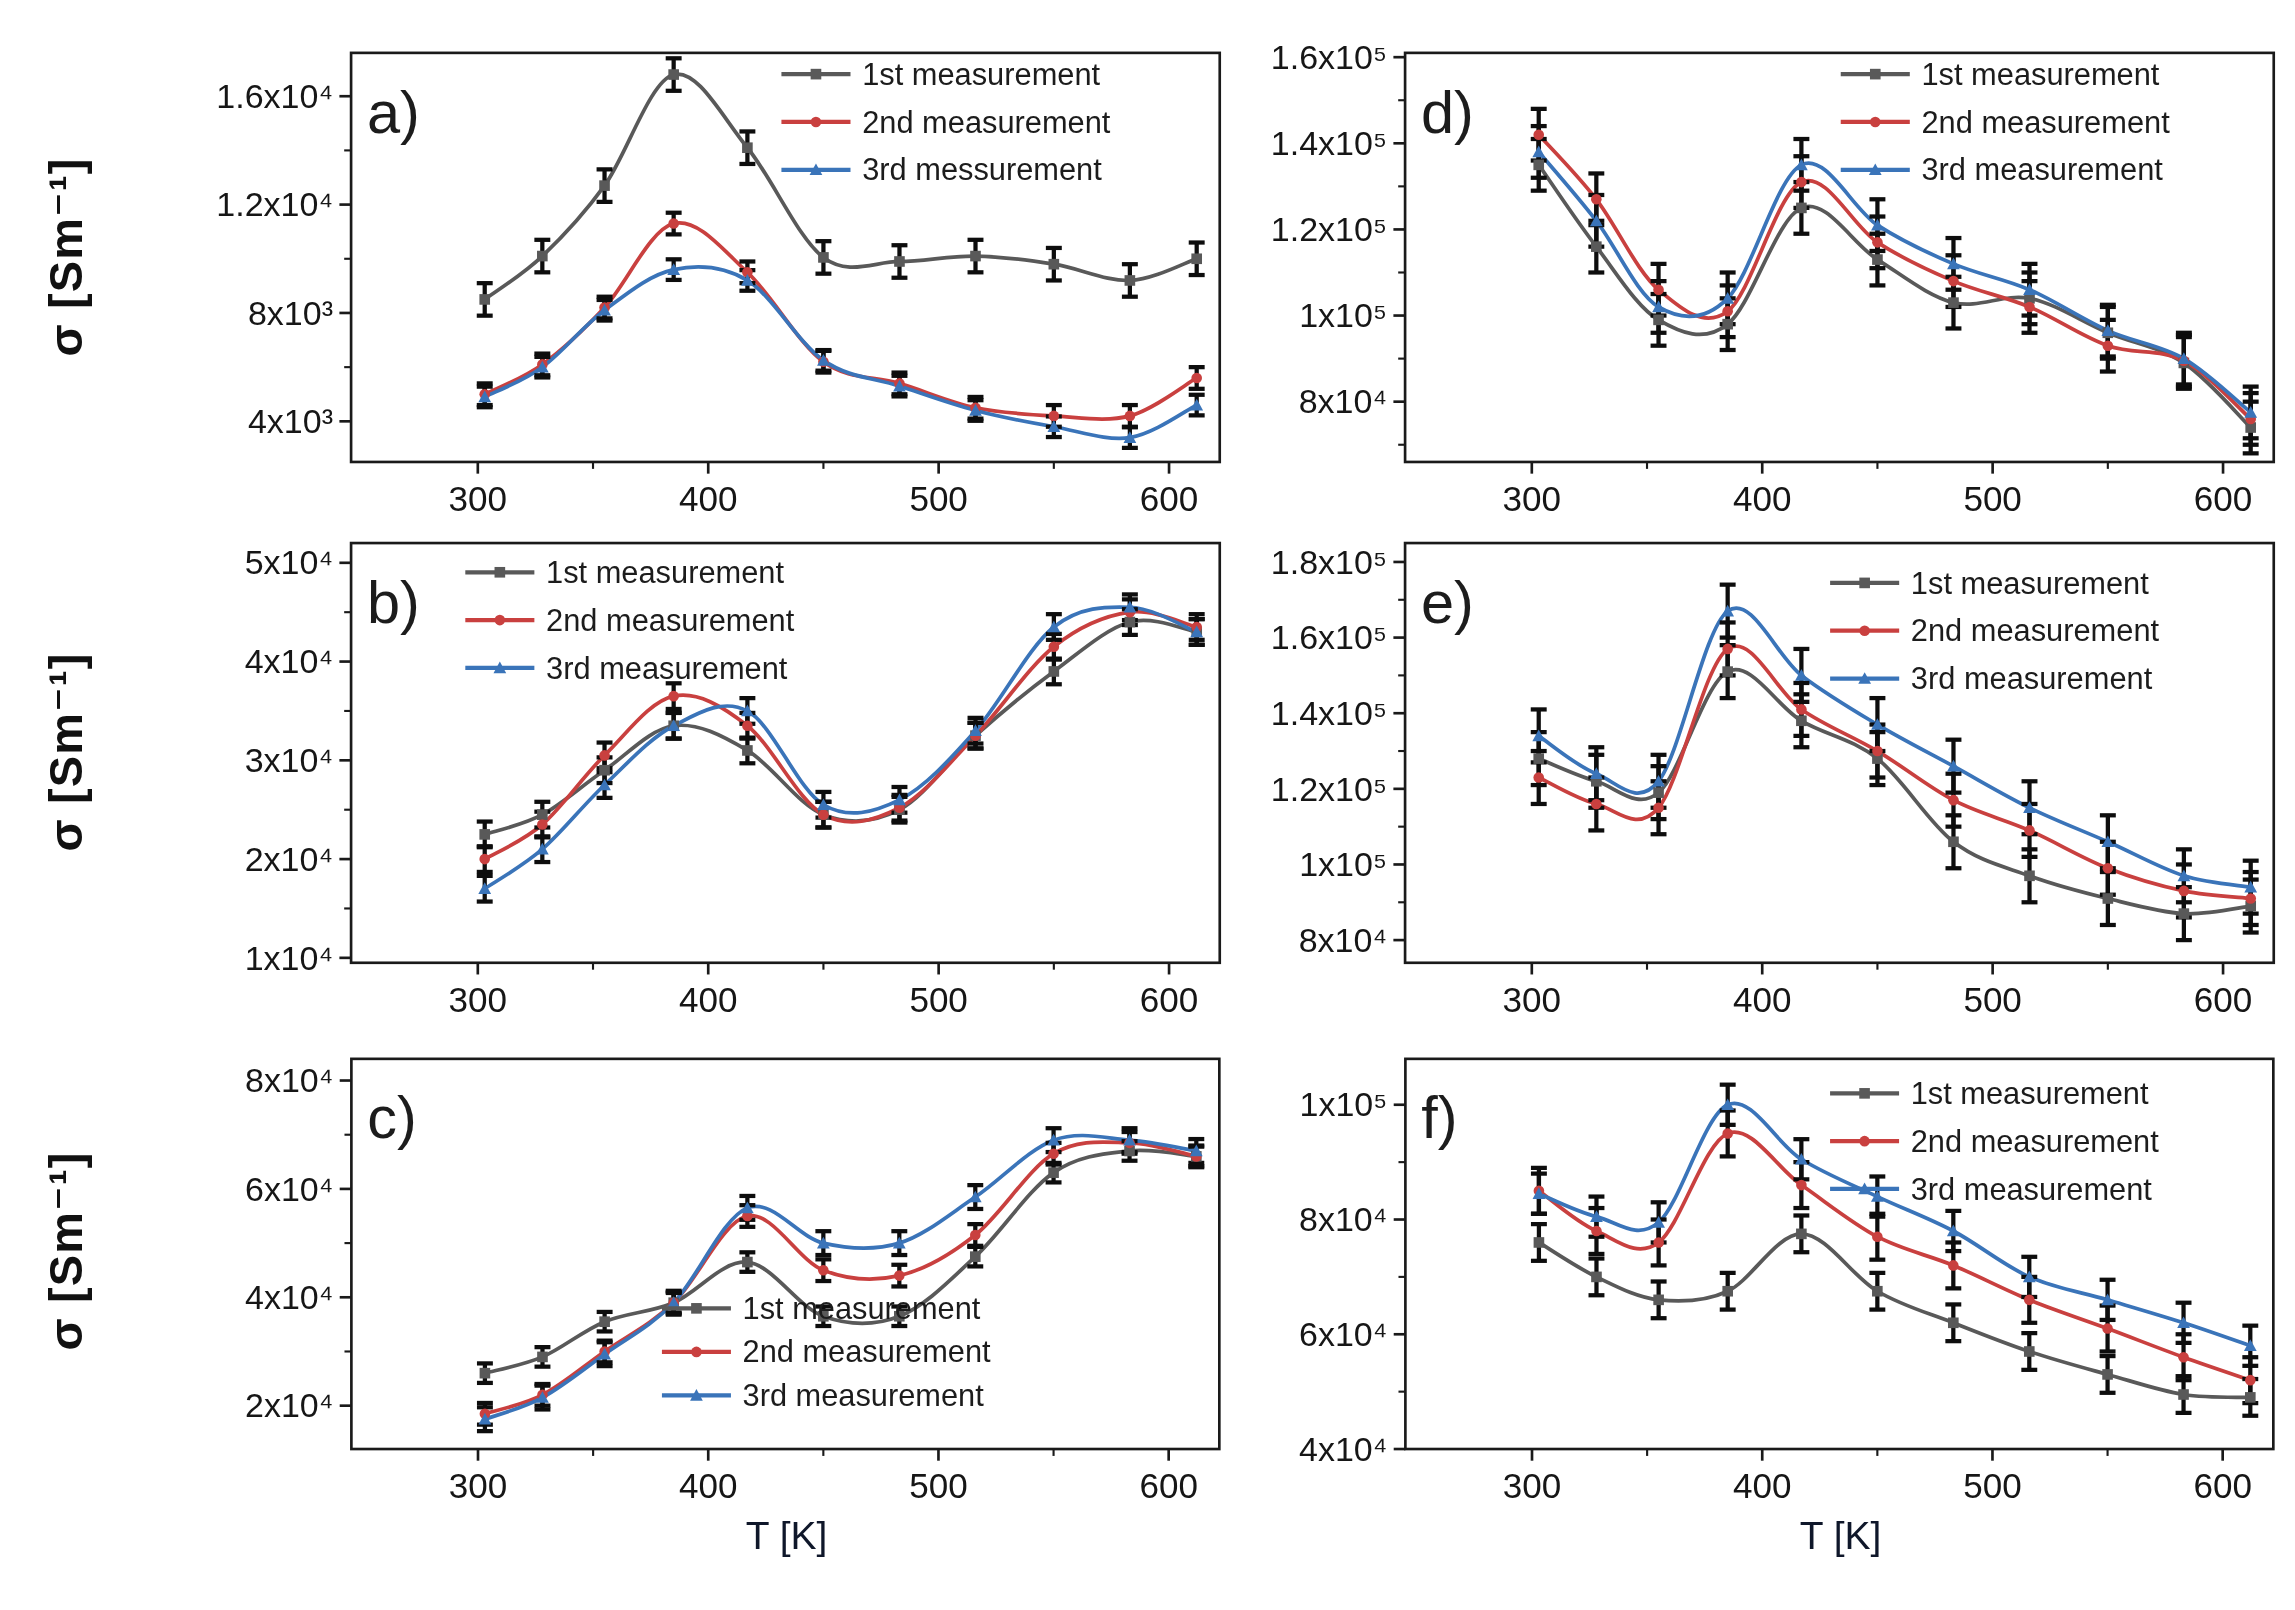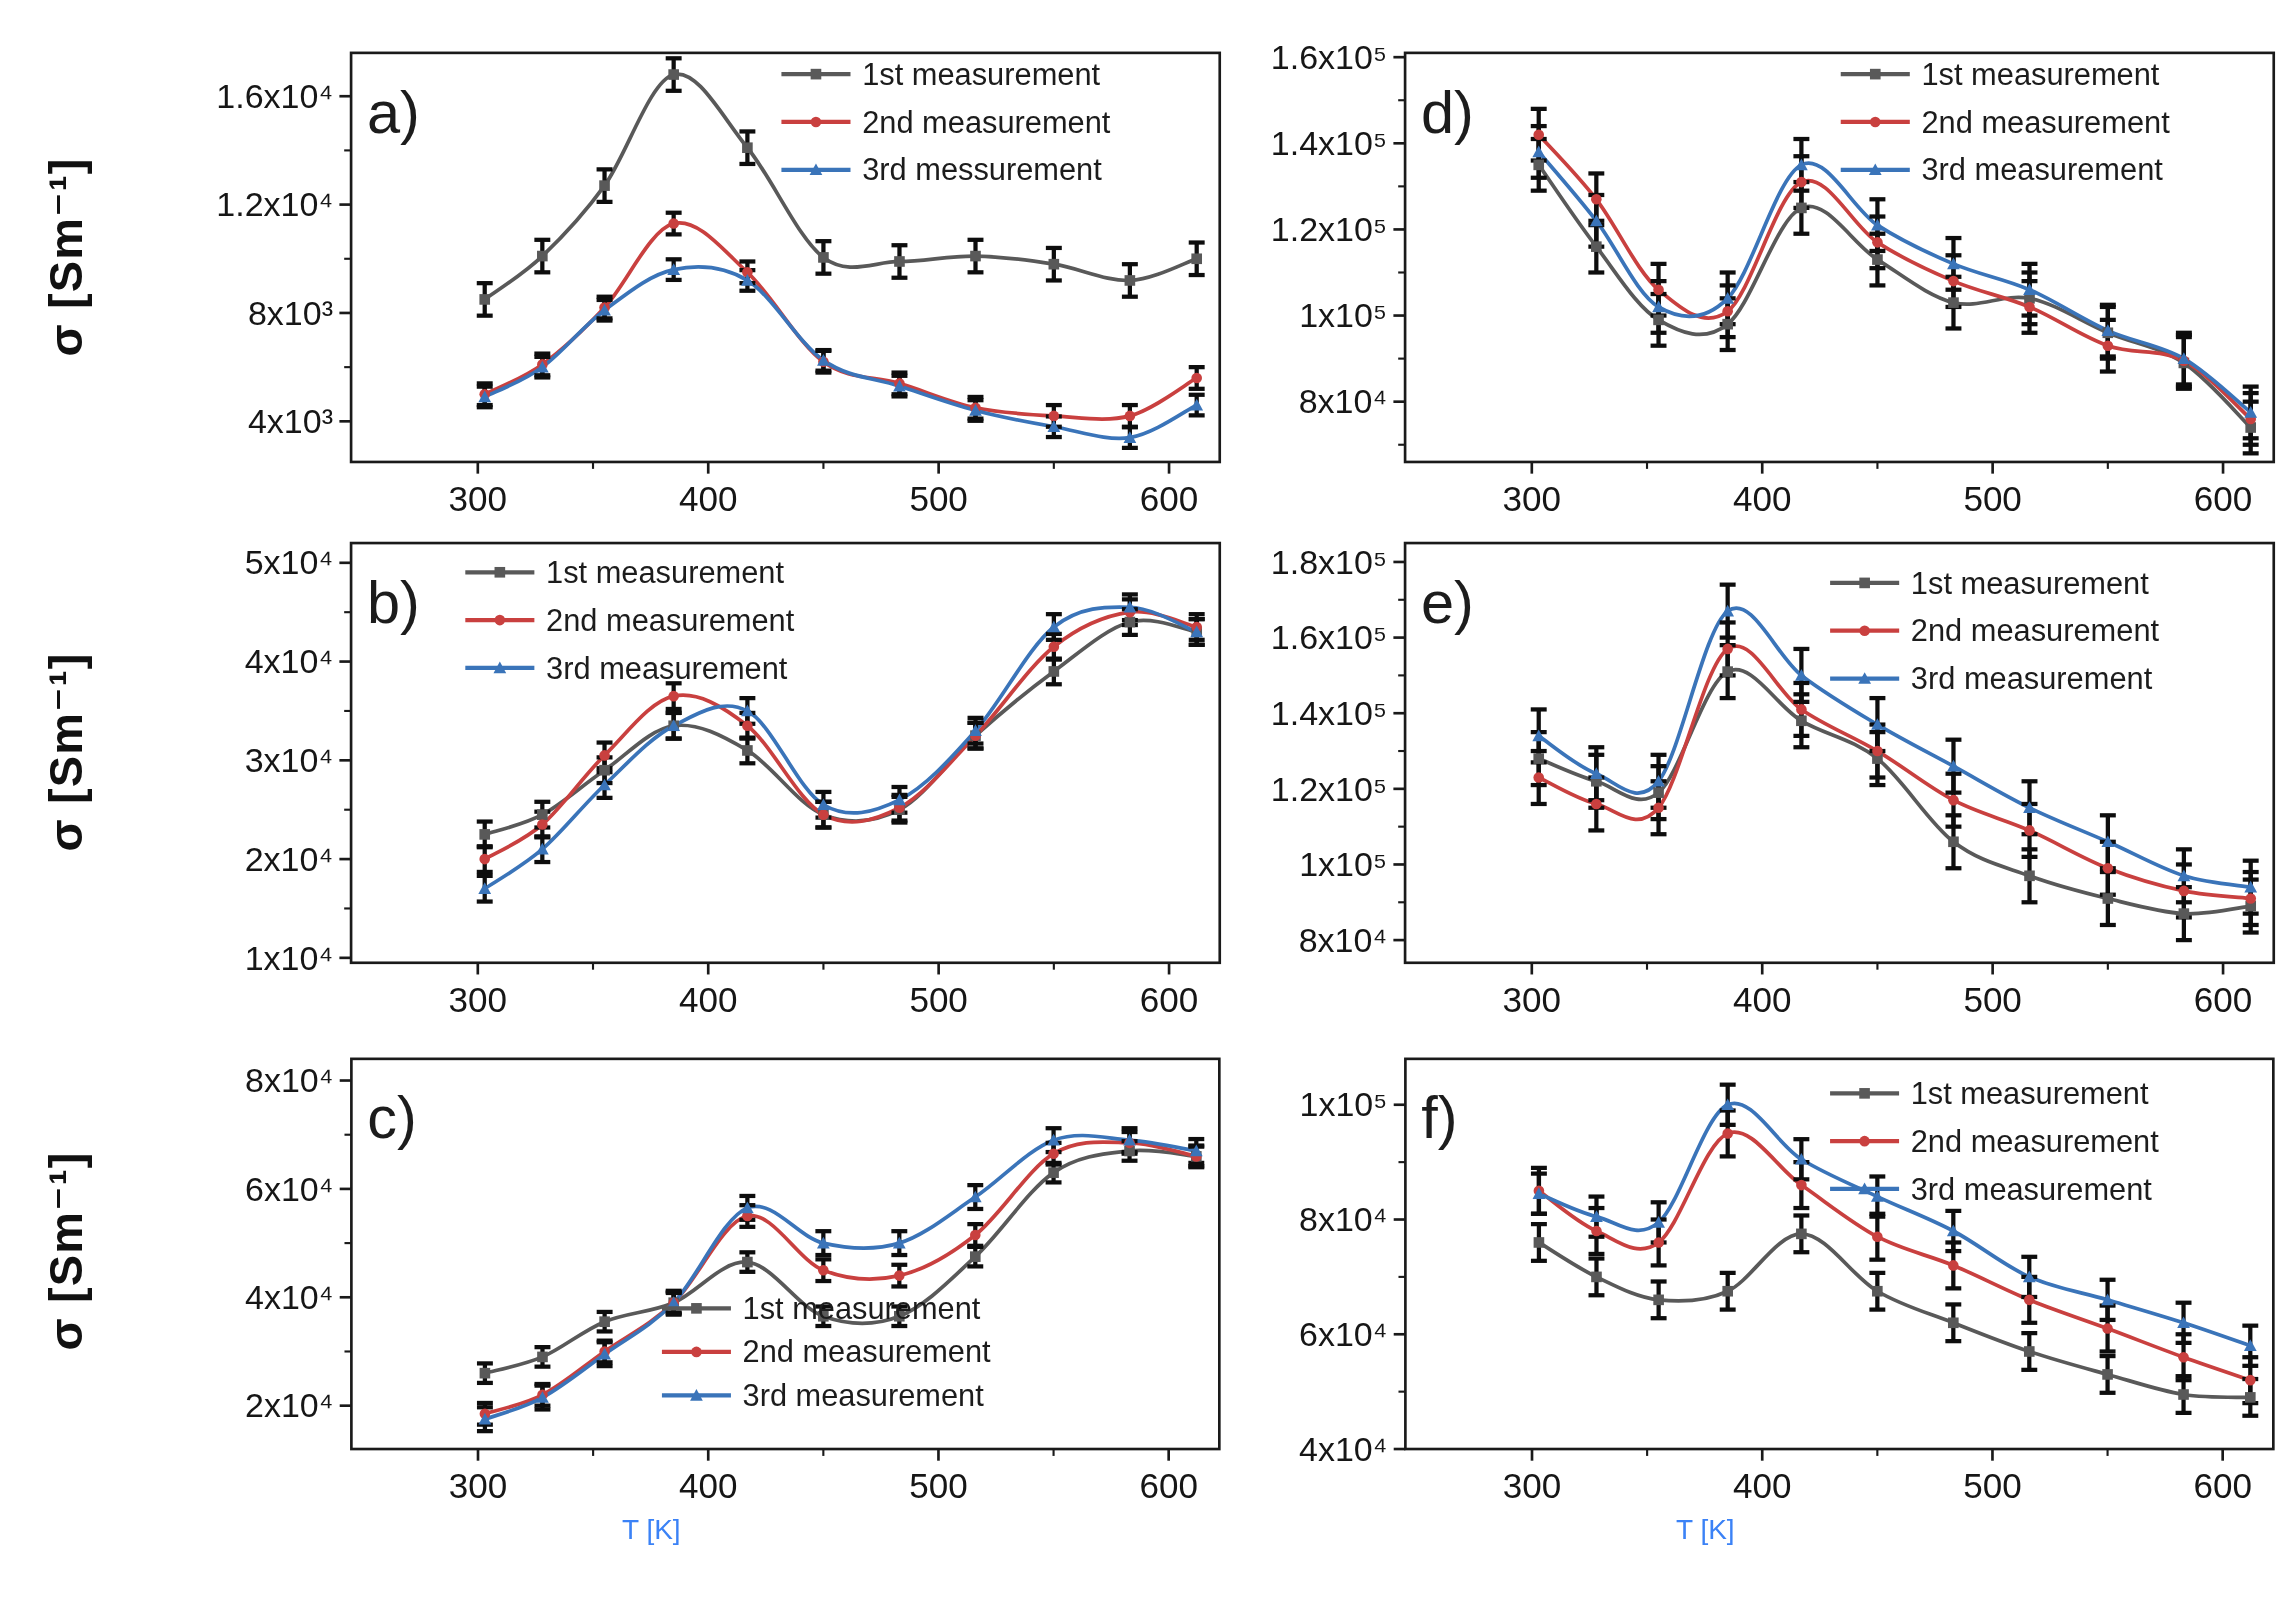--- a/index.html
+++ b/index.html
@@ -4,22 +4,22 @@
 <style>
   html,body{margin:0;padding:0;background:#ffffff;}
   body{width:2295px;height:1610px;position:relative;overflow:hidden;
        font-family:"Liberation Sans","DejaVu Sans",sans-serif;}
   .panel{position:absolute;}
   .panel svg{display:block;}
   .ylab{position:absolute;width:329px;height:58px;text-align:center;
         font-size:47px;font-weight:600;color:#111;
         transform:rotate(-90deg);transform-origin:center center;
         letter-spacing:1.1px;}
-  .xlab{position:absolute;width:329px;height:53px;
-        font-size:28px;font-weight:500;color:#3b82f6;}
+  .xlab{position:absolute;width:329px;height:53px;text-align:center;
+        font-size:39px;font-weight:500;color:#0f172a;}
 </style>
 </head>
 <body>
 
 <div class="panel" style="left:197px;top:21px;">
   <svg id="svg-p0" width="1044" height="518" viewBox="0 0 1965 975">
       <g>
         <rect x="290" y="60" width="1635" height="770" fill="none" stroke="#1a1a1a" stroke-width="5"></rect>
         <line x1="528.527851458886" y1="830" x2="528.527851458886" y2="852" stroke="#1a1a1a" stroke-width="5"></line>
         <text x="528.527851458886" y="922" text-anchor="middle" font-size="66" fill="#161616">300</text>

